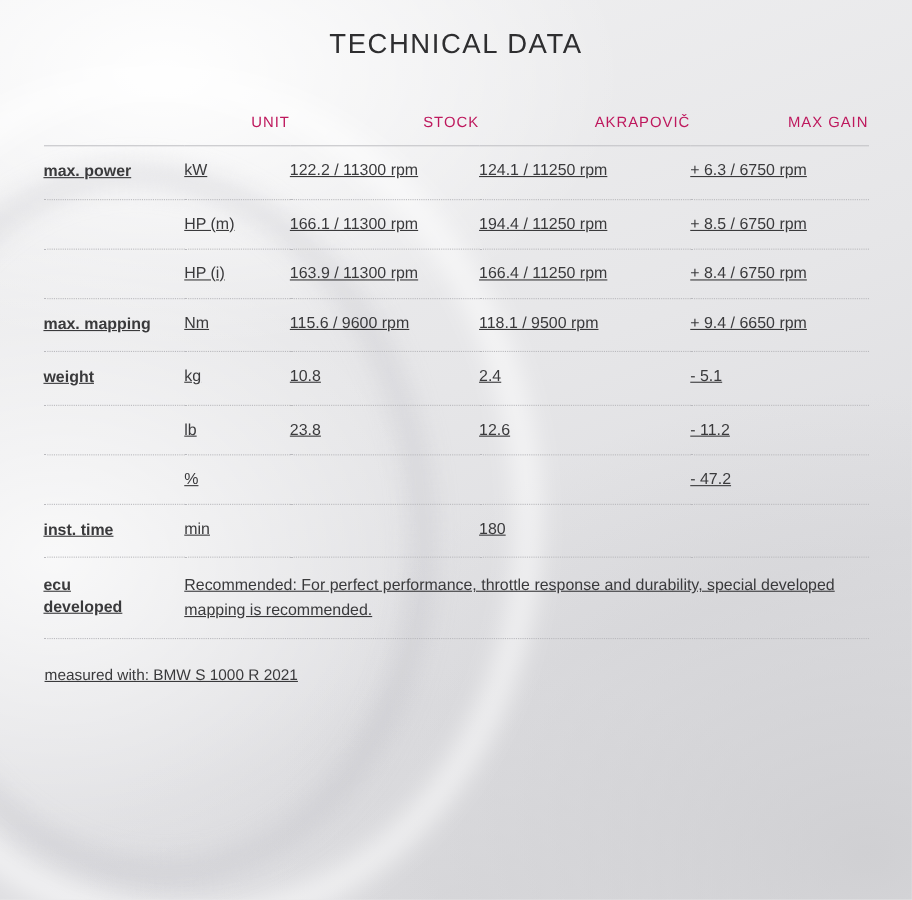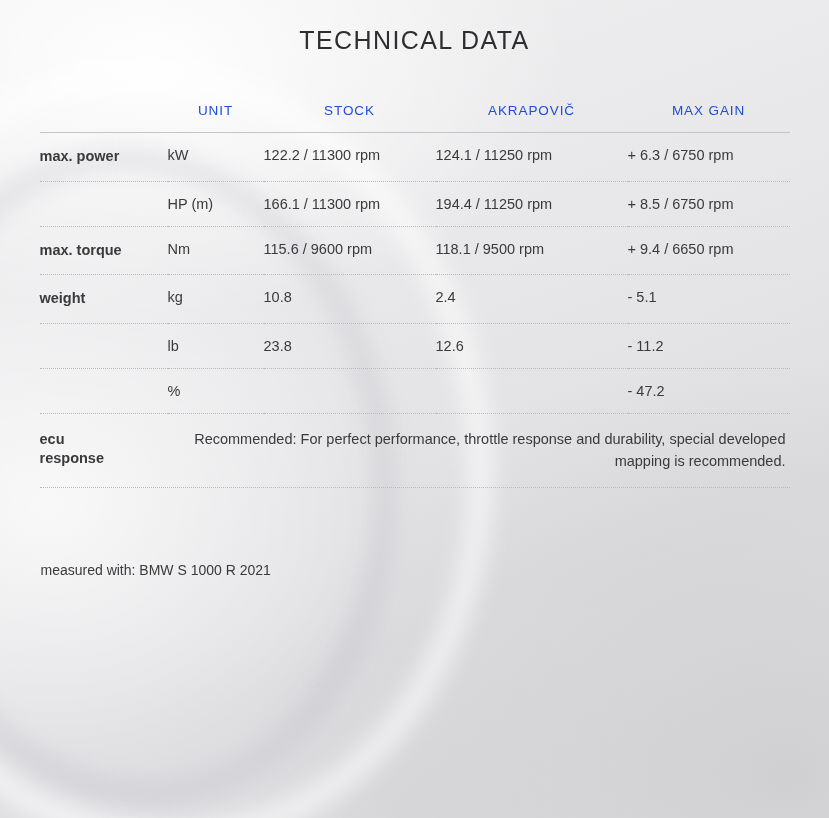--- a/index.html
+++ b/index.html
@@ -78,33 +78,34 @@
     font-size: 14.5px;
   }
 
   table.tech col.c-label { width: 128px; }
   table.tech col.c-unit  { width: 96px; }
   table.tech col.c-stock { width: 172px; }
   table.tech col.c-akra  { width: 192px; }
   table.tech col.c-gain  { width: 162px; }
 
   table.tech thead th {
-    text-align: center;
+    text-align: right;
     font-weight: 400;
     font-size: 13.5px;
     letter-spacing: 0.9px;
-    color: #1d4ed8;
+    color: #be185d;
     padding: 0 0 14px 0;
   }
 
   table.tech td {
     padding: 14px 4px 14px 0;
     vertical-align: top;
     color: #3a3a3c;
     border-top: 1px dotted #b9b9bd;
+    text-decoration: underline;
   }
 
   table.tech tr.firstrow td {
     border-top: 1px solid #c4c4c8;
   }
 
   td.label {
     font-weight: 700;
     color: #232325;
     font-size: 14.5px;
@@ -112,35 +113,35 @@
   }
 
   td.unit { color: #3a3a3c; }
 
   tr.ecu td.label { padding-top: 16px; }
   td.ecu-text {
     line-height: 1.55;
     color: #3a3a3c;
     padding-top: 16px;
     padding-bottom: 18px;
-    text-align: right;
   }
 
   .table-bottom {
     width: 750px;
     margin: 0 auto;
     border-top: 1px dotted #b9b9bd;
   }
 
   .measured {
     width: 750px;
-    margin: 74px auto 0 auto;
+    margin: 24px auto 0 auto;
     font-size: 14px;
     color: #3a3a3c;
     padding-left: 2px;
+    text-decoration: underline;
   }
 </style>
 </head>
 <body>
 
 <div id="bg"></div>
 
 <div id="page">
 
   <div class="title">TECHNICAL DATA</div>
@@ -173,23 +174,30 @@
       </tr>
 
       <tr>
         <td class="label"></td>
         <td class="unit">HP (m)</td>
         <td>166.1 / 11300 rpm</td>
         <td>194.4 / 11250 rpm</td>
         <td>+ 8.5 / 6750 rpm</td>
       </tr>
 
-
-      <tr>
-        <td class="label">max. torque</td>
+      <tr>
+        <td class="label"></td>
+        <td class="unit">HP (i)</td>
+        <td>163.9 / 11300 rpm</td>
+        <td>166.4 / 11250 rpm</td>
+        <td>+ 8.4 / 6750 rpm</td>
+      </tr>
+
+      <tr>
+        <td class="label">max. mapping</td>
         <td class="unit">Nm</td>
         <td>115.6 / 9600 rpm</td>
         <td>118.1 / 9500 rpm</td>
         <td>+ 9.4 / 6650 rpm</td>
       </tr>
 
 
       <tr>
         <td class="label">weight</td>
         <td class="unit">kg</td>
@@ -208,25 +216,32 @@
 
       <tr>
         <td class="label"></td>
         <td class="unit">%</td>
         <td></td>
         <td></td>
         <td>- 47.2</td>
       </tr>
 
 
+      <tr>
+        <td class="label">inst. time</td>
+        <td class="unit">min</td>
+        <td></td>
+        <td>180</td>
+        <td></td>
+      </tr>
 
       <tr class="ecu">
         <td class="label">
           <span>ecu</span><br>
-          <span>response</span>
+          <span>developed</span>
         </td>
         <td class="ecu-text" colspan="4">Recommended: For perfect performance, throttle response and durability, special developed mapping is recommended.</td>
       </tr>
 
     </tbody>
   </table>
 
   <div class="table-bottom"></div>
 
   <div class="measured">measured with: BMW S 1000 R 2021</div>

